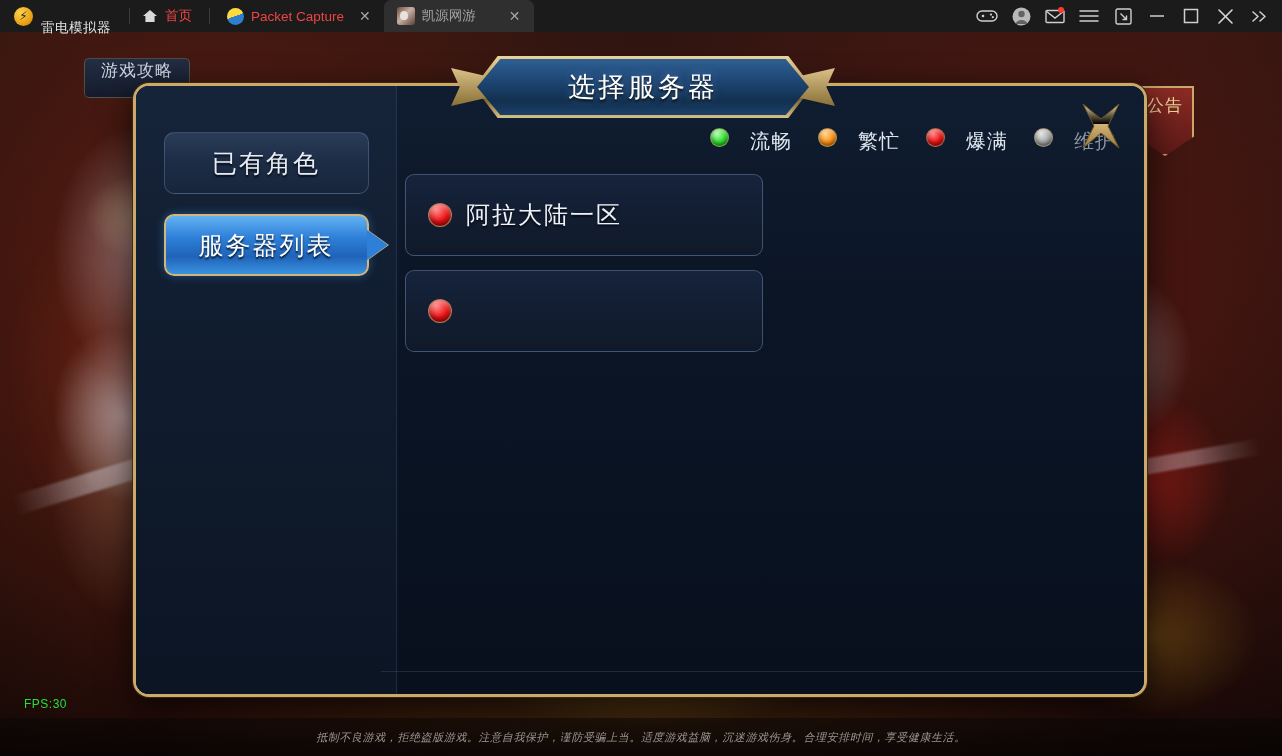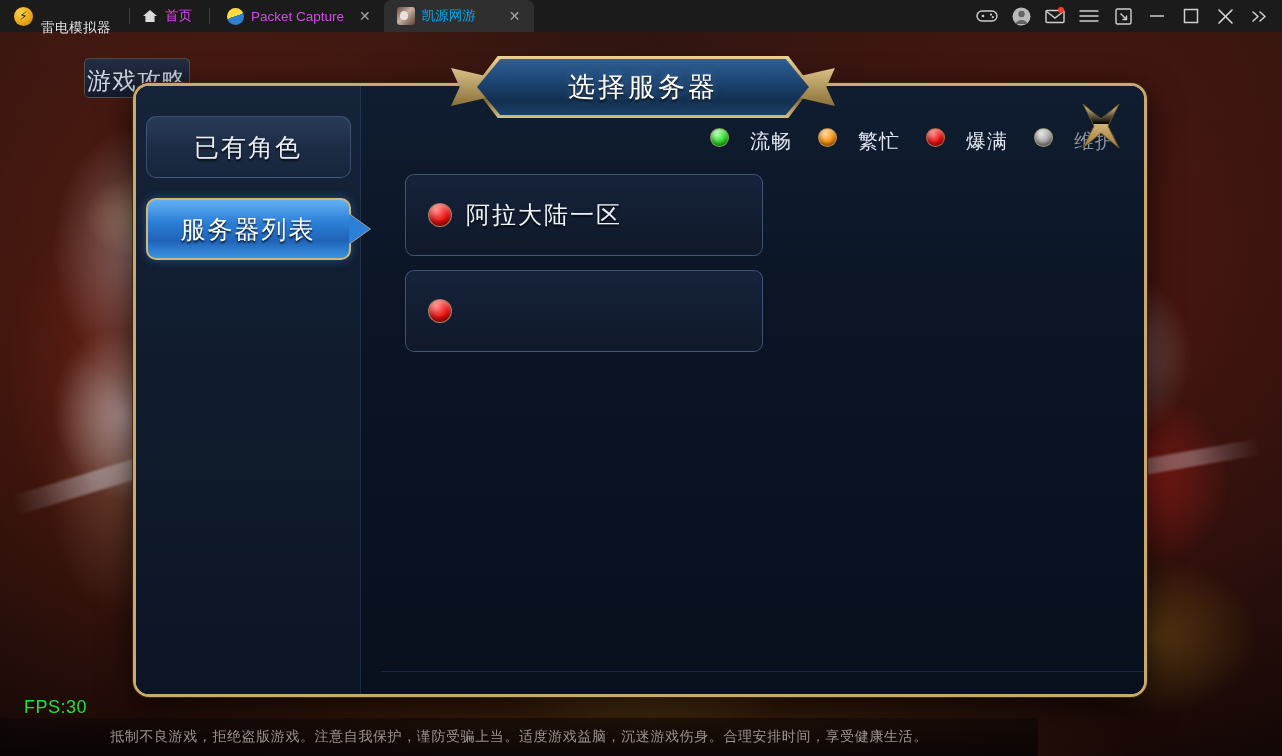--- a/index.html
+++ b/index.html
@@ -30,23 +30,23 @@
     line-height: 1;
   }
   .tb-brand-text { color: #e3e3e3; font-size: 13.5px; letter-spacing: .5px; margin-top: 24px; }
   .tb-divider { width: 1px; background: #3c3c3c; margin: 8px 4px; }
   .tb-tab {
     display: flex; align-items: center; gap: 7px;
     padding: 0 13px; position: relative; cursor: default;
     min-width: 0;
   }
   .tb-tab.home { padding-left: 8px; }
-  .tb-tab-label { color: #d946ef; font-size: 13.5px; white-space: nowrap; }
+  .tb-tab-label { color: #ef4444; font-size: 13.5px; white-space: nowrap; }
   .tb-tab.active { background: #2f2f2f; border-top-left-radius: 7px; border-top-right-radius: 7px; }
-  .tb-tab.active .tb-tab-label { color: #0ea5e9; text-align: right; }
+  .tb-tab.active .tb-tab-label { color: #a3a3a3; text-align: right; }
   .tb-tab-close {
     color: #a5a5a5; font-size: 14px; margin-left: 8px; line-height: 1;
     font-family: "DejaVu Sans", sans-serif;
   }
   .tb-ico-home {
     width: 16px; height: 16px; position: relative; display: inline-block;
   }
   .tb-ico-home svg { display: block; }
   .tb-ico-pkt {
     width: 17px; height: 17px; border-radius: 50%;
@@ -135,22 +135,22 @@
     z-index: 12;
     white-space: nowrap;
   }
   
   .guide-btn {
     position: absolute; left: 84px; top: 58px;
     width: 106px; height: 40px;
     background: linear-gradient(180deg, rgba(32,48,72,0.92), rgba(18,28,46,0.92));
     border: 1px solid rgba(150,130,90,0.45);
     border-radius: 5px;
-    display: flex; align-items: flex-end; justify-content: center;
-    color: #cfd6e2; font-size: 24px; letter-spacing: 1px;
+    display: flex; align-items: flex-start; justify-content: center;
+    color: #cfd6e2; font-size: 17px; letter-spacing: 1px;
     z-index: 11;
   }
   
   .notice-banner {
     position: absolute; right: 88px; top: 86px;
     width: 58px; height: 70px;
     background: linear-gradient(180deg, #8a2b24, #5e1a17);
     border: 2px solid #c9a86a;
     clip-path: polygon(0 0, 100% 0, 100% 72%, 50% 100%, 0 72%);
     display: flex; align-items: flex-start; justify-content: center;
@@ -158,31 +158,31 @@
     z-index: 11;
   }
   .notice-banner span {
     color: #f0d89a; font-size: 17px; letter-spacing: 1px; line-height: 1.05;
     writing-mode: horizontal-tb;
   }
 
   
   .fps {
     position: absolute; left: 24px; top: 697px;
-    color: #23e03a; font-size: 18px; letter-spacing: .5px;
+    color: #23e03a; font-size: 12px; letter-spacing: .5px;
     z-index: 30;
     font-family: "Liberation Sans", sans-serif;
   }
   
   .disclaimer {
-    position: absolute; left: 0; bottom: 0; width: 1038px; height: 38px;
+    position: absolute; left: 0; bottom: 0; width: 1282px; height: 38px;
     background: linear-gradient(180deg, rgba(10,6,5,0.55), rgba(8,4,4,0.88));
     display: flex; align-items: center; justify-content: center;
-    color: #9a9491; font-size: 14px; letter-spacing: .6px;
-    z-index: 30; white-space: nowrap;
+    color: #9a9491; font-size: 11px; letter-spacing: .6px;
+    z-index: 30; white-space: nowrap; font-style: italic;
   }
 
   
   .dialog {
     position: absolute; left: 133px; top: 83px;
     width: 1014px; height: 614px;
     border-radius: 16px;
     background: linear-gradient(180deg, #0c1a2e 0%, #0a1526 45%, #081220 100%);
     border: 3px solid #caa96b;
     box-shadow: 0 0 0 1px rgba(60,40,18,0.9), 0 10px 34px rgba(0,0,0,0.75);
@@ -226,24 +226,24 @@
   
   .close-x {
     position: absolute; right: 14px; top: 12px;
     width: 58px; height: 56px; z-index: 40;
     display: flex; align-items: center; justify-content: center;
   }
   .close-x svg { display: block; }
 
   
   .sidebar {
-    position: absolute; left: 0; top: 0; width: 225px; height: 100%;
+    position: absolute; left: 0; top: 0; width: 261px; height: 100%;
     background: linear-gradient(180deg, #16243a 0%, #101c2e 45%, #0c1524 100%);
     border-right: 1px solid rgba(70,100,140,0.28);
-    padding-top: 30px;
+    padding-top: 46px;
   }
   .tab-btn {
     position: relative;
     margin: 0 auto 18px auto;
     width: 205px; height: 62px;
     border-radius: 10px;
     display: flex; align-items: center; justify-content: center;
     font-size: 25px; letter-spacing: 2px;
     color: #e7edf6;
     text-shadow: 0 2px 2px rgba(0,0,0,0.8);
@@ -330,20 +330,23 @@
     <div class="char-right"></div>
     <div class="char-right-sword"></div>
     <div class="bg-glow-center"></div>
   </div>
 
 
   <div class="guide-btn">
     <span>游戏攻略</span>
   </div>
 
+  <div class="notice-banner">
+    <span>公告</span>
+  </div>
 
   <div class="dialog">
     <div class="dialog-inner">
 
       <div class="sidebar">
         <div class="tab-btn inactive">
           <span>已有角色</span>
         </div>
         <div class="tab-btn active">
           <span>服务器列表</span>

